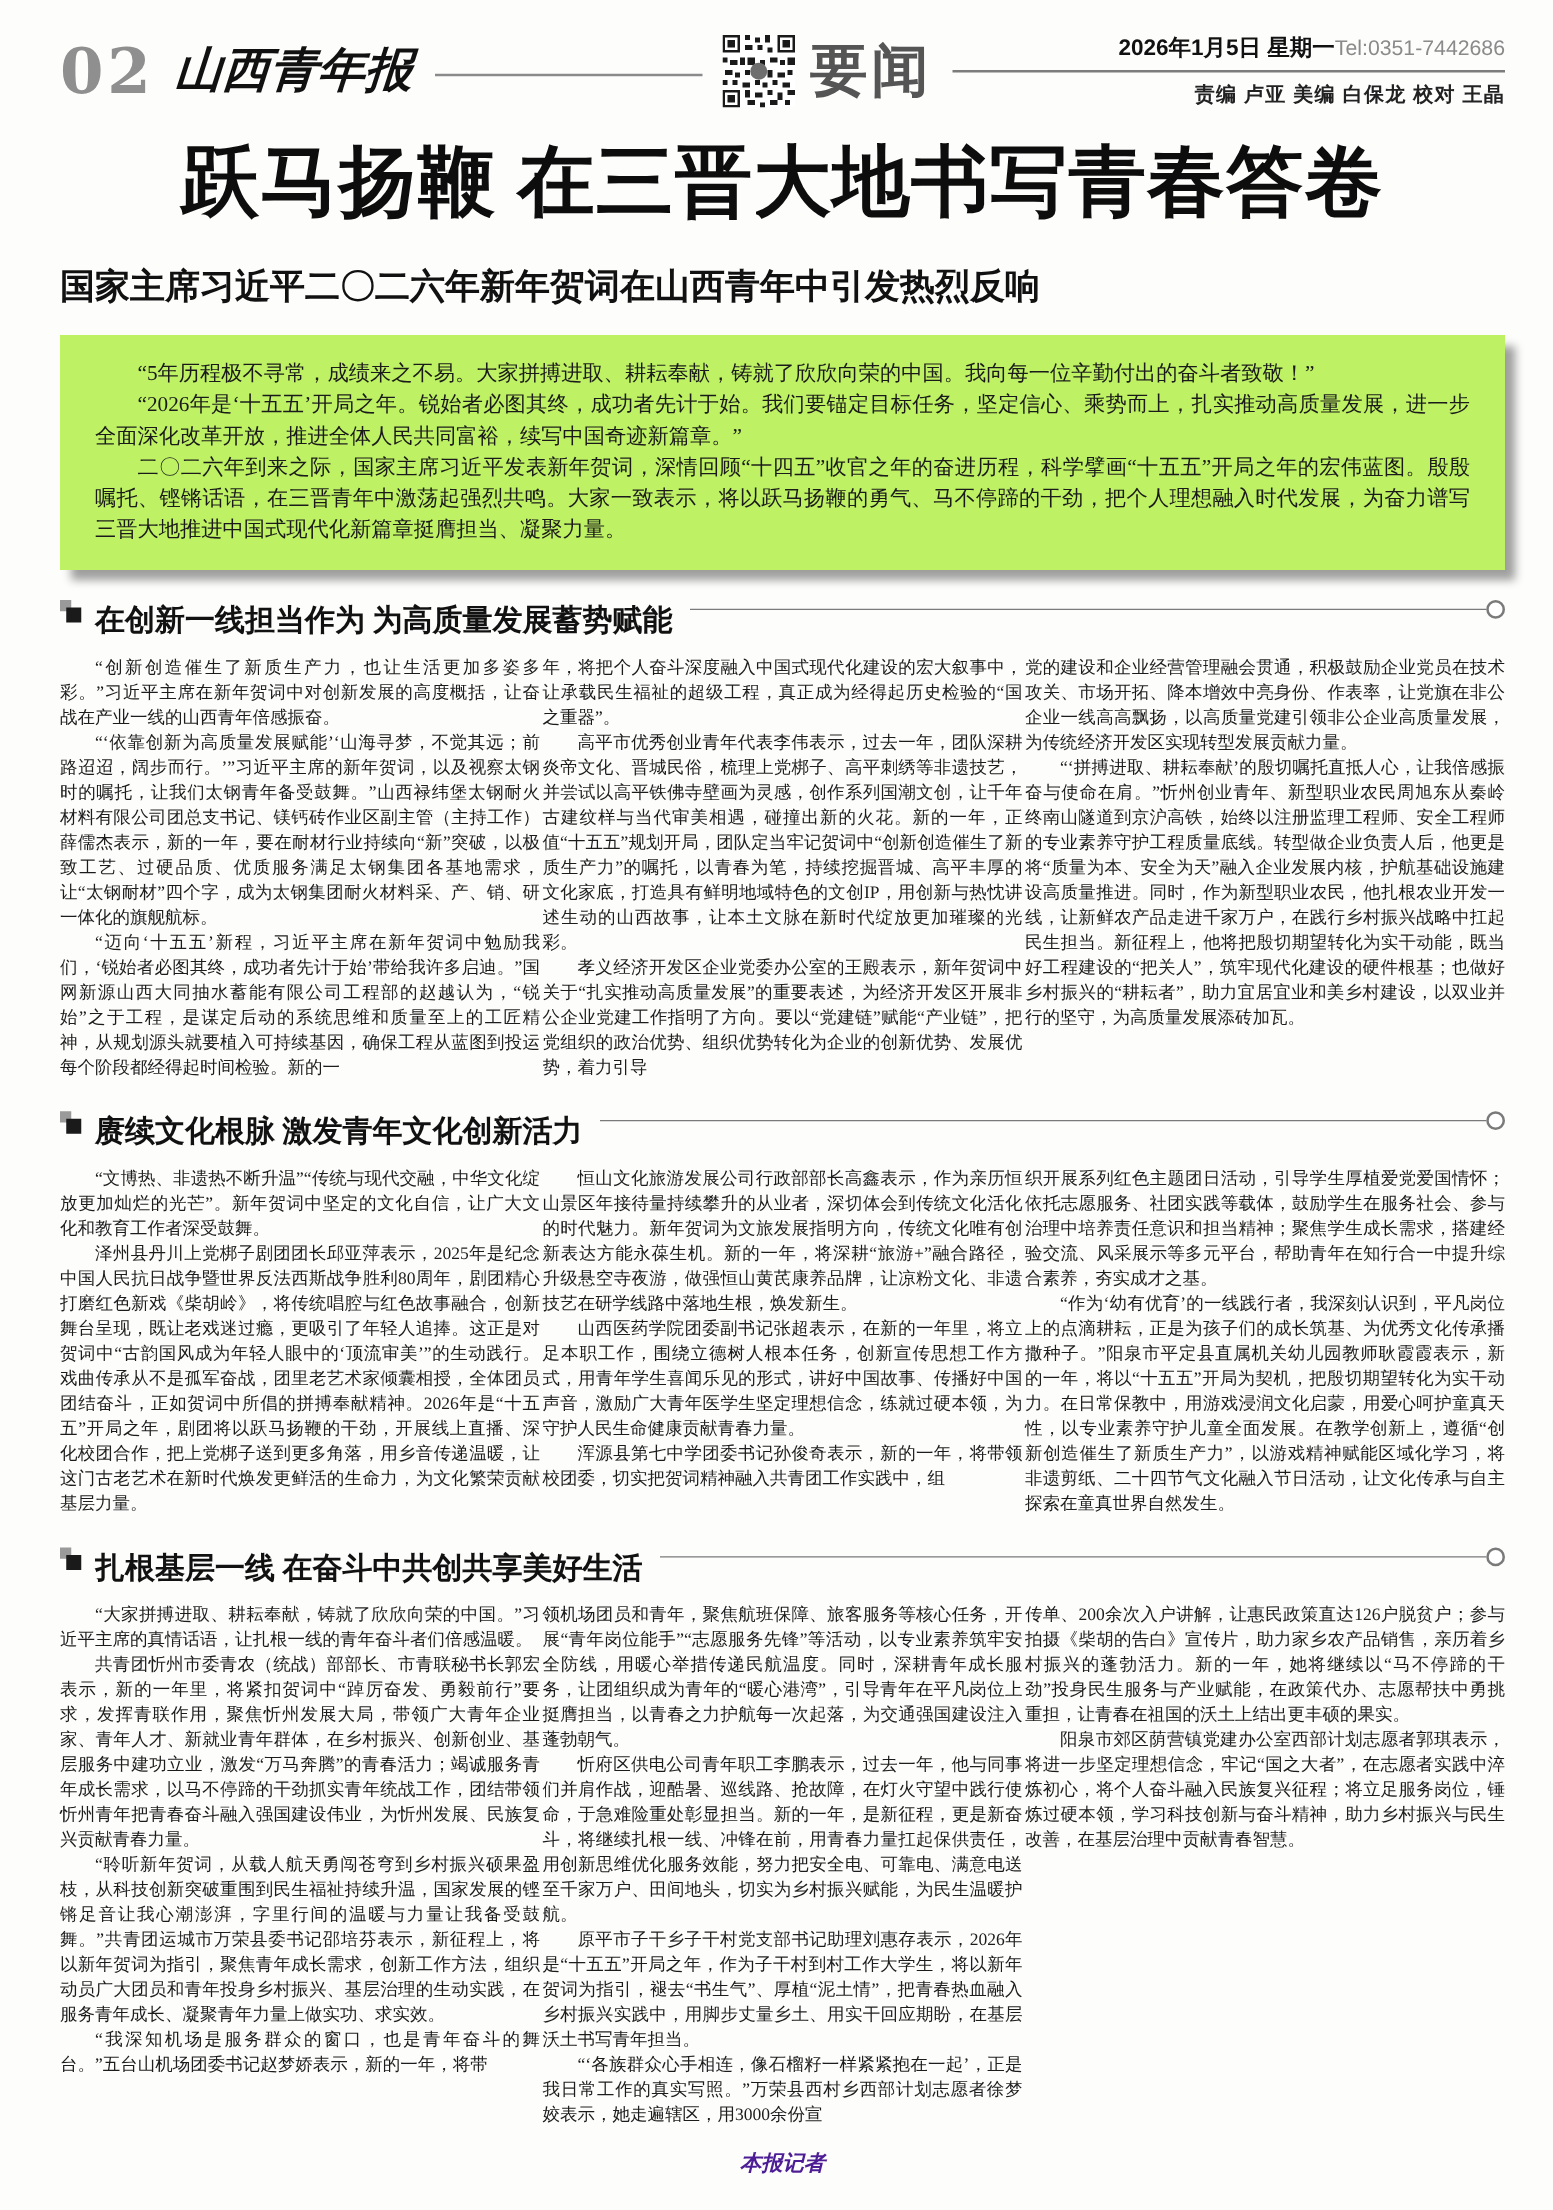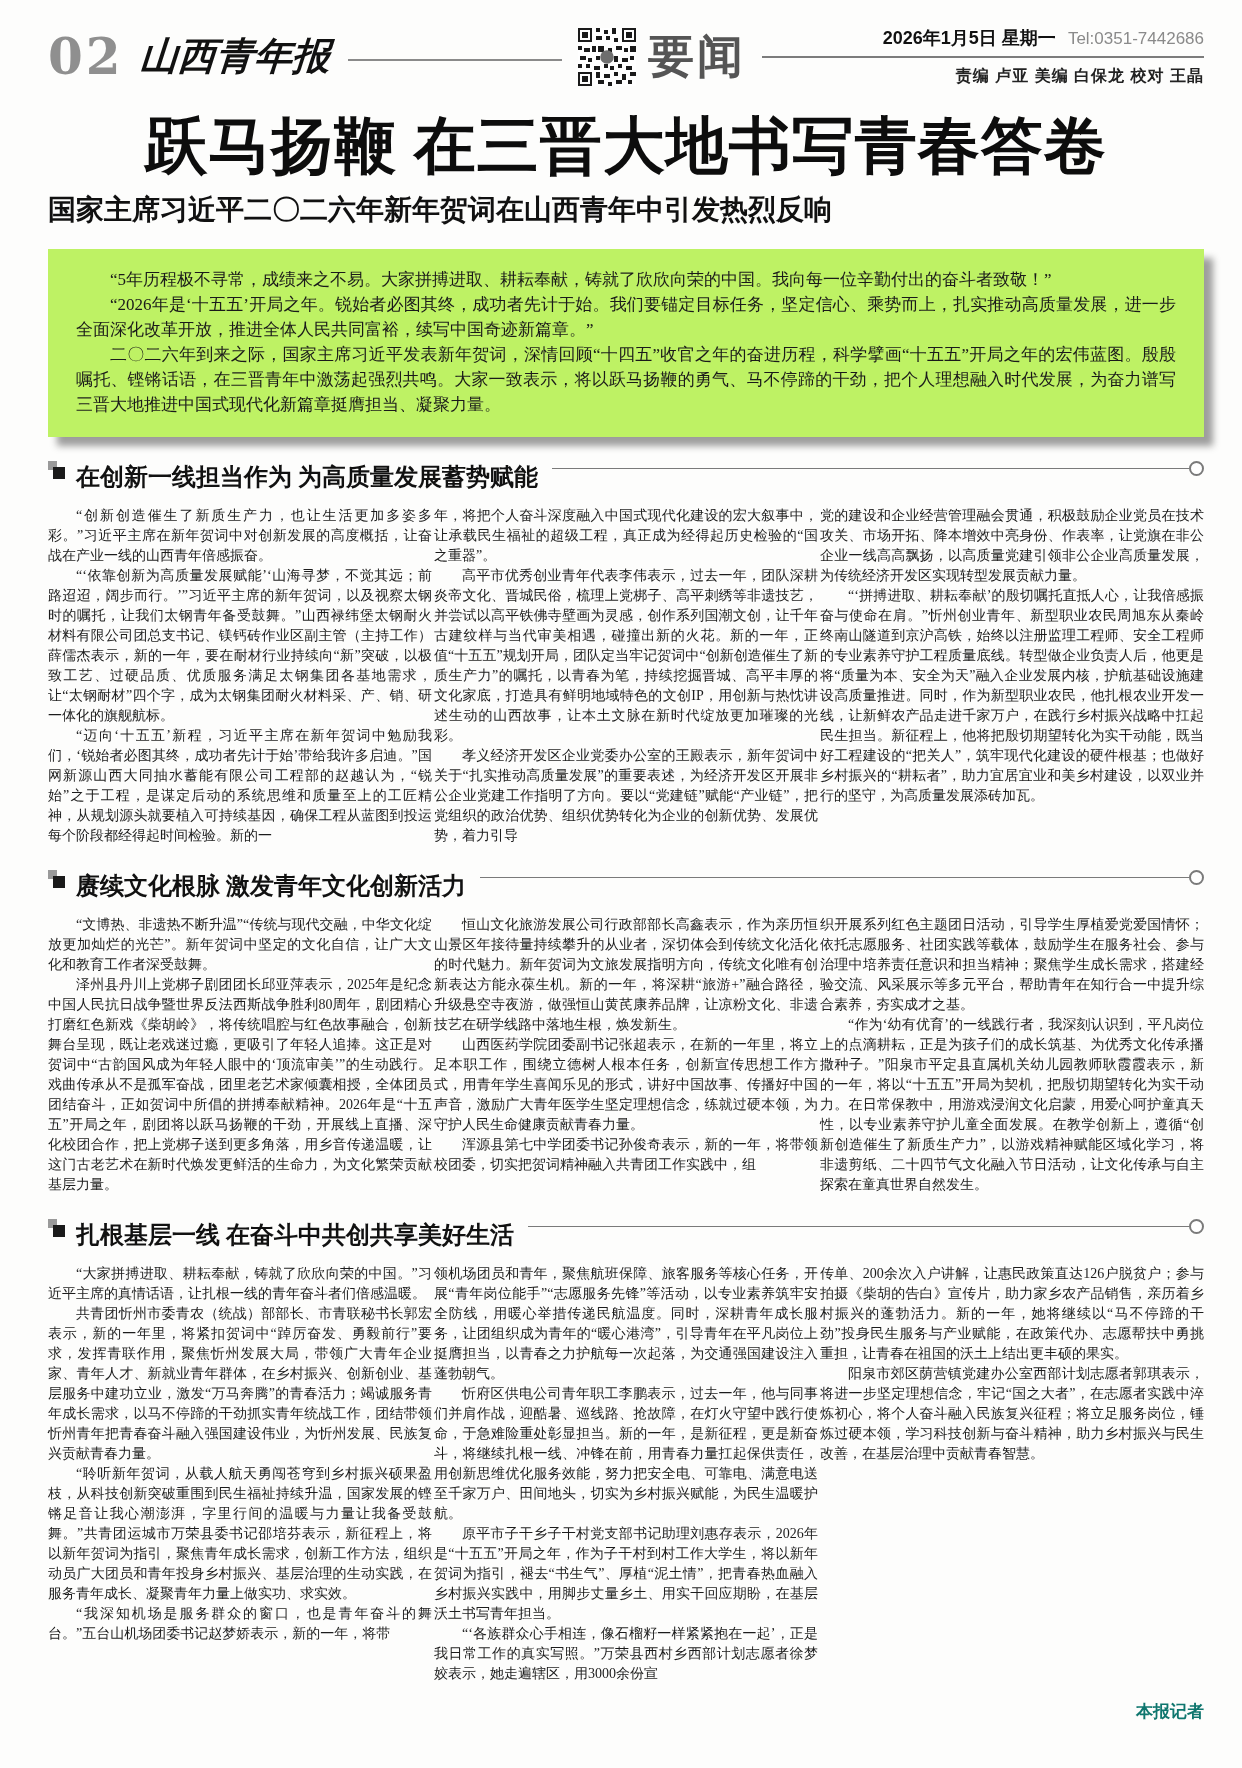--- a/index.html
+++ b/index.html
@@ -13,50 +13,50 @@
   .hdr{display:flex;align-items:center;}
   .pagenum{font-size:50px;font-weight:bold;color:#8f8f8f;letter-spacing:3px;
            font-family:"DejaVu Serif",serif;line-height:1;}
   .logo{font-size:38px;font-weight:bold;font-style:italic;margin-left:16px;
         white-space:nowrap;color:#111;transform:skewX(-4deg);}
   .hline{flex:1;height:2px;background:#8a8a8a;margin:6px 16px 0 18px;}
   .qr{width:58px;height:58px;flex:0 0 auto;}
   .ywen{font-size:46px;font-weight:bold;color:#555;margin:0 16px 0 12px;
         letter-spacing:3px;white-space:nowrap;line-height:1;}
   .hright{width:442px;flex:0 0 auto;font-family:"Liberation Sans","DejaVu Sans",sans-serif;}
-  .hr-top{display:flex;justify-content:flex-end;align-items:baseline;gap:12px;
+  .hr-top{display:flex;justify-content:flex-end;align-items:baseline;
           padding-bottom:6px;border-bottom:2px solid #7c7c7c;}
   .hdate{font-weight:bold;font-size:18px;color:#111;white-space:nowrap;}
   .htel{color:#8a8a8a;font-size:17px;white-space:nowrap;}
   .hstaff{text-align:right;font-size:16px;font-weight:bold;color:#222;padding-top:8px;
           letter-spacing:1px;white-space:nowrap;}
   
   .headline{text-align:center;font-size:62px;font-weight:900;letter-spacing:1px;
             margin-top:24px;color:#0d0d0d;line-height:1.15;}
-  .subhead{font-size:28px;font-weight:bold;margin-top:9px;color:#111;}
+  .subhead{font-size:28px;font-weight:bold;margin-top:28px;color:#111;}
   
   .leadbox{margin-top:20px;background:#bef264;box-shadow:9px 9px 7px rgba(0,0,0,0.38);
            padding:18px 28px 20px;font-size:17px;line-height:25px;text-align:justify;}
   .leadbox p{margin:0;text-indent:2em;}
   
   .section{margin-top:24px;}
   .sechdr{display:flex;align-items:flex-start;}
   .bullet{position:relative;width:18px;height:18px;flex:0 0 auto;}
   .bullet .sq-small{position:absolute;left:0;top:0;width:9px;height:9px;background:#9a9a9a;}
   .bullet .sq-big{position:absolute;right:1px;bottom:0;width:12px;height:12px;background:#1a1a1a;}
   .sectitle{font-size:24px;font-weight:bold;margin:0 14px 0 10px;white-space:nowrap;color:#111;}
   .secrule{flex:1;display:flex;align-items:center;}
   .secrule .line{flex:1;height:1px;background:#7a7a7a;}
   .secrule .circle{width:11px;height:11px;border:2px solid #7a7a7a;border-radius:50%;
                    background:#fff;flex:0 0 auto;}
   .cols{display:flex;gap:2px;margin-top:13px;}
   .col{flex:1;font-size:14px;line-height:20px;text-align:justify;color:#1c1c1c;}
   .col p{margin:0;text-indent:2em;}
   .col p.cont{text-indent:0;}
-  .byline{text-align:right;font-weight:bold;font-size:17px;margin-top:16px;color:#0f766e;}
+  .byline{text-align:center;font-weight:bold;font-size:17px;margin-top:16px;color:#4c1d95;font-style:italic;}
 </style>
 </head>
 <body>
 
 <div class="hdr">
   <div class="pagenum">02</div>
   <div class="logo">山西青年报</div>
   <div class="hline"></div>
   <svg class="qr" viewBox="0 0 29 29">
     <rect x="0" y="0" width="29" height="29" fill="#fff"></rect>

